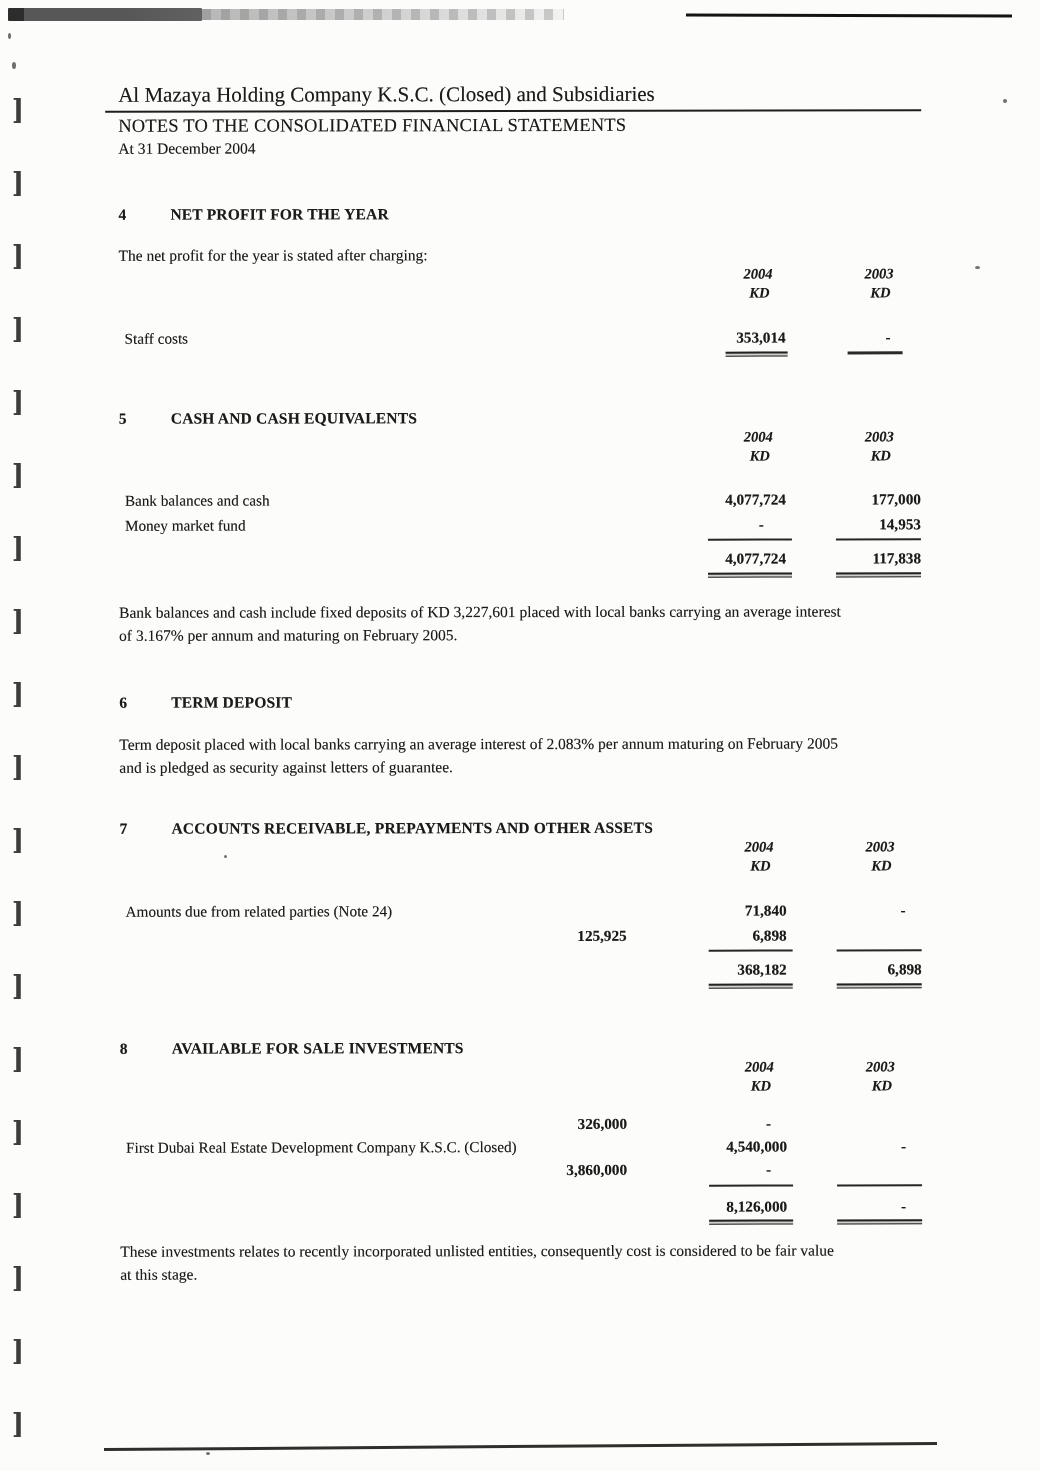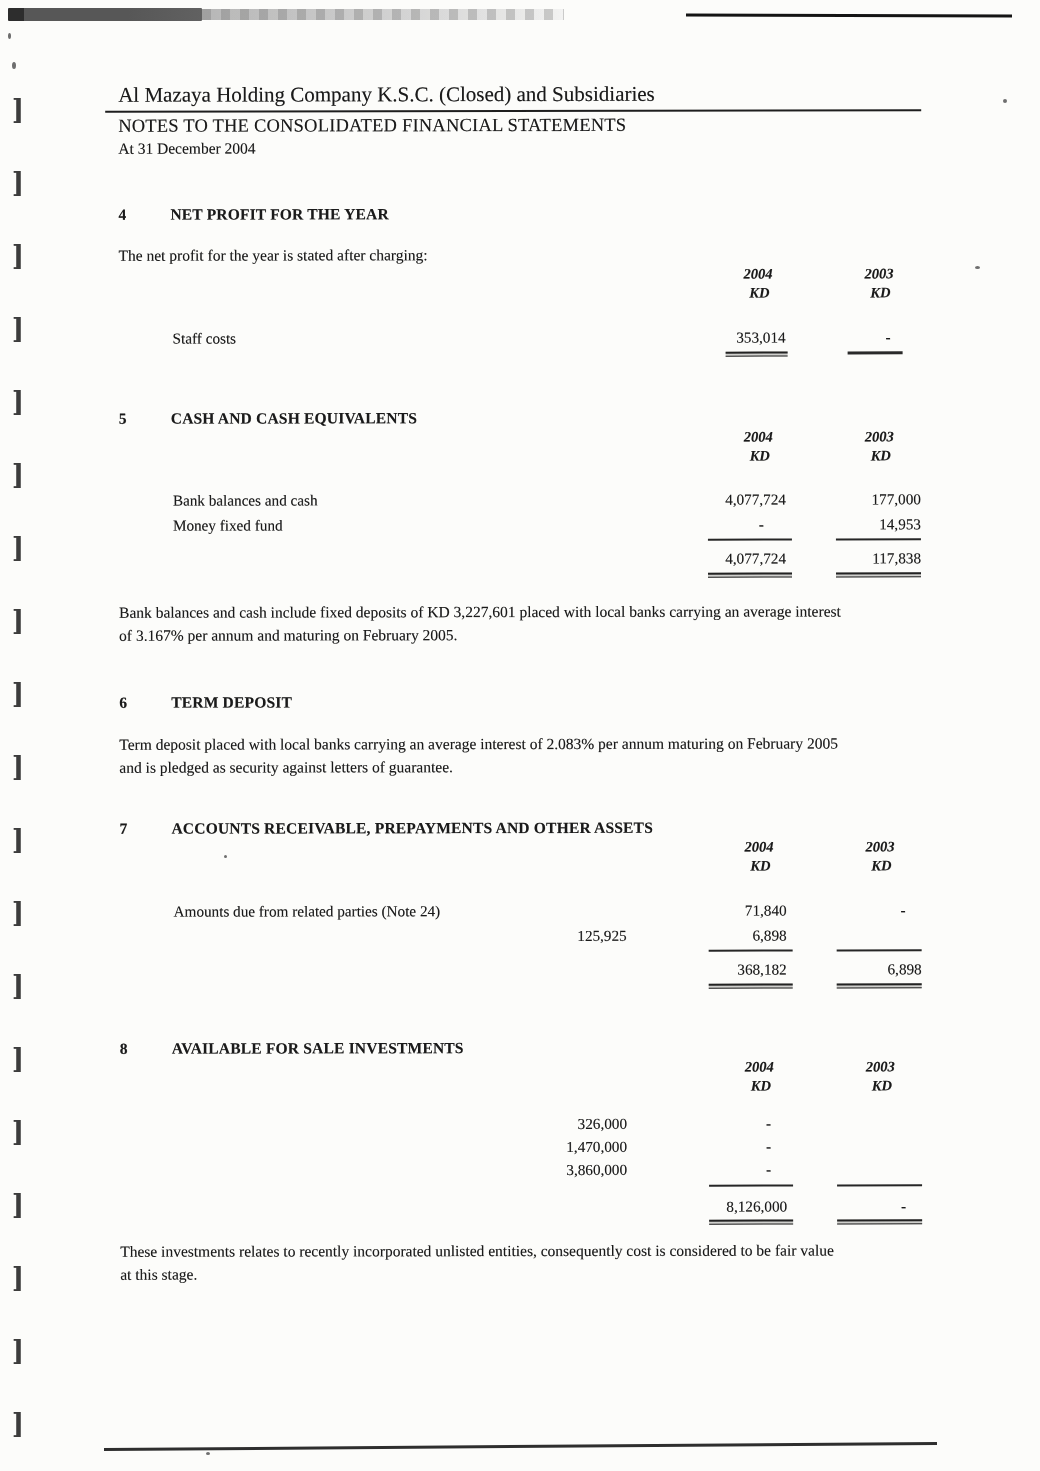--- a/index.html
+++ b/index.html
@@ -50,22 +50,22 @@
 
   .grid { display:grid; grid-template-columns:1fr 160px 135px; }
   .colyears { font-size:14.5px; font-weight:bold; font-style:italic; line-height:19px; }
   .ch1 { grid-column:2; text-align:right; padding-right:13px; }
   .ch2 { grid-column:3; text-align:right; padding-right:27px; }
   .kdline .ch1 { padding-right:16px; }
   .kdline .ch2 { padding-right:30px; }
 
   .finrow { font-size:15.2px; line-height:25px; }
   .lh23 .finrow { line-height:23px; }
-  .lbl { padding-left:6px;margin-left:48px; }
-  .val { text-align:right; font-weight:normal; }
+  .lbl { padding-left:6px; }
+  .val { text-align:right; font-weight:bold; }
   .pr16 { padding-right:16px; }
   .pr22 { padding-right:22px; }
   .pr30 { padding-right:30px; }
 
   .rulerow { height:6px; margin-top:2px; }
   .r1 { grid-column:2; justify-self:end; width:84px; margin-right:-6px; }
   .r2 { grid-column:3; justify-self:end; width:85px; margin-right:0; }
   .single { border-top:2.2px solid #262626; height:0; }
   .dbl { height:4.5px; border-top:2.5px solid #222; border-bottom:1.8px solid #222; background:#cfcfcc; }
   .w62 { width:62px; margin-right:-2px; }
@@ -162,21 +162,21 @@
       <div class="grid colyears kdline">
         <div class="ch1">KD</div>
         <div class="ch2">KD</div>
       </div>
       <div class="grid finrow mt21">
         <div class="lbl">Bank balances and cash</div>
         <div class="val">4,077,724</div>
         <div class="val">177,000</div>
       </div>
       <div class="grid finrow">
-        <div class="lbl">Money fixed fund</div>
+        <div class="lbl">Money market fund</div>
         <div class="val pr22">-</div>
         <div class="val">14,953</div>
       </div>
       <div class="grid rulerow">
         <div class="r1 single"></div>
         <div class="r2 single"></div>
       </div>
       <div class="grid finrow mt1">
         <div class="lbl"></div>
         <div class="val">4,077,724</div>
@@ -248,21 +248,22 @@
       </div>
       <div class="grid colyears kdline">
         <div class="ch1">KD</div>
         <div class="ch2">KD</div>
       </div>
       <div class="grid finrow mt16">
         <div class="val">326,000</div>
         <div class="val pr16">-</div>
       </div>
       <div class="grid finrow">
-        <div class="val">1,470,000</div>
+        <div class="lbl">First Dubai  Real Estate Development Company K.S.C. (Closed)</div>
+        <div class="val">4,540,000</div>
         <div class="val pr16">-</div>
       </div>
       <div class="grid finrow">
         <div class="val">3,860,000</div>
         <div class="val pr16">-</div>
       </div>
       <div class="grid rulerow mt4">
         <div class="r1 single"></div>
         <div class="r2 single"></div>
       </div>

